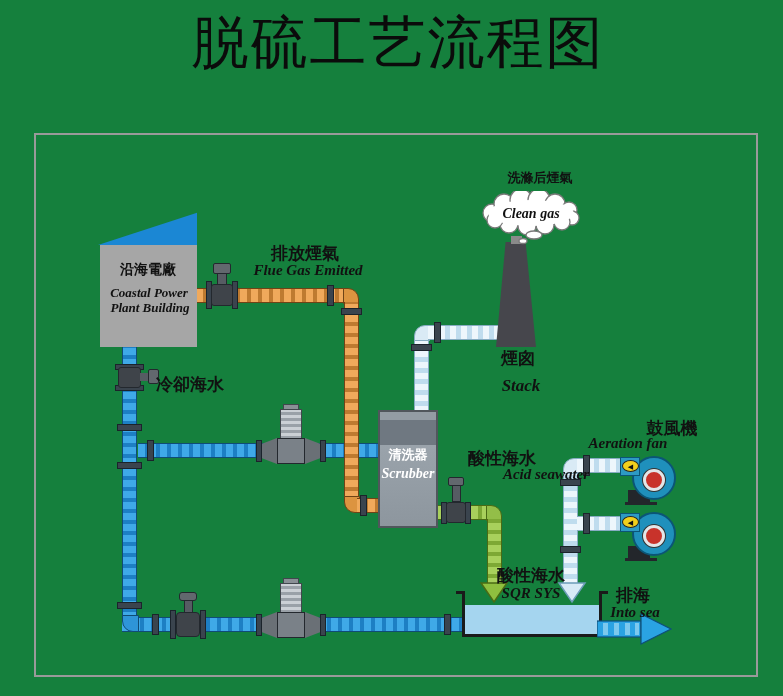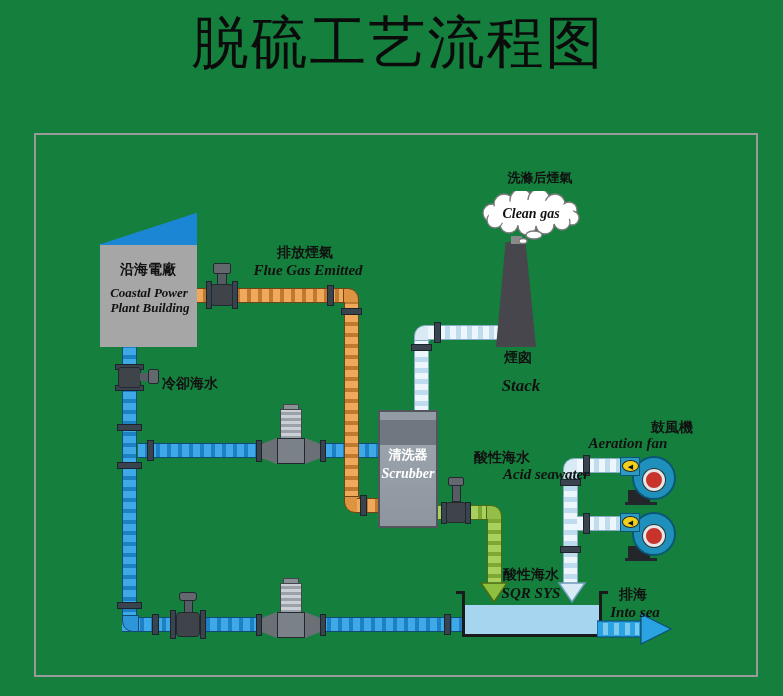--- a/index.html
+++ b/index.html
@@ -20,21 +20,21 @@
   .elb{border:1px solid;}
   .elb-blue{background:#2E95D8;border-color:#0F4C75;}
   .elb-or{background:#DC9440;border-color:#6E4316;}
   .elb-lt{background:#D9EAF5;border-color:#86ACC2;}
   .elb-gr{background:#93BE48;border-color:#4A6B14;}
   
   .fl{background:#3A444E;border:1px solid #1B232B;}
   .dev{background:#4A5057;border:1px solid #23282E;}
   .pumpcyl{background:repeating-linear-gradient(0deg,#9AA1A8 0 3px,#CBD0D5 3px 6px);border:1px solid #41474D;}
   
-  .cn{font-weight:bold;font-size:14px;color:#111;white-space:nowrap;transform:translateX(-50%);line-height:1.1;}
+  .cn{font-weight:bold;font-size:17px;color:#111;white-space:nowrap;transform:translateX(-50%);line-height:1.1;}
   .en{font-family:"Liberation Serif","DejaVu Serif",serif;font-style:italic;font-weight:bold;
       font-size:15px;color:#111;white-space:nowrap;transform:translateX(-50%);line-height:1.1;text-align:center;}
   .white{color:#fff;}
   .title{font-family:"Liberation Serif","DejaVu Serif",serif;font-size:57px;font-weight:400;
          color:#0b0b0b;white-space:nowrap;transform:translateX(-50%);letter-spacing:2px;}
   .frame{border:2px solid #9A9A9A;}
 </style>
 </head>
 <body>
 

